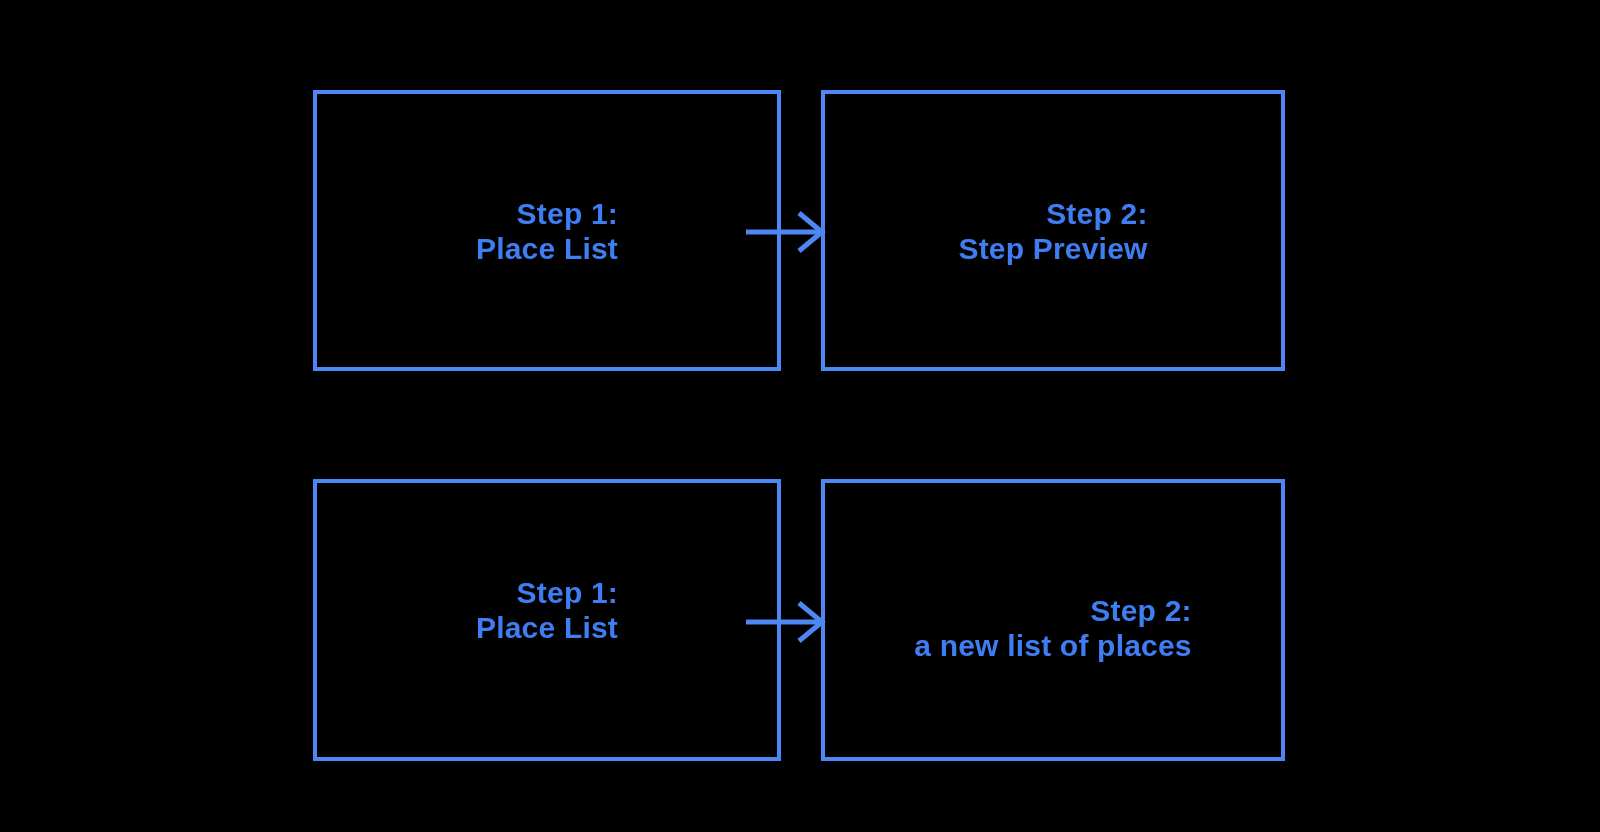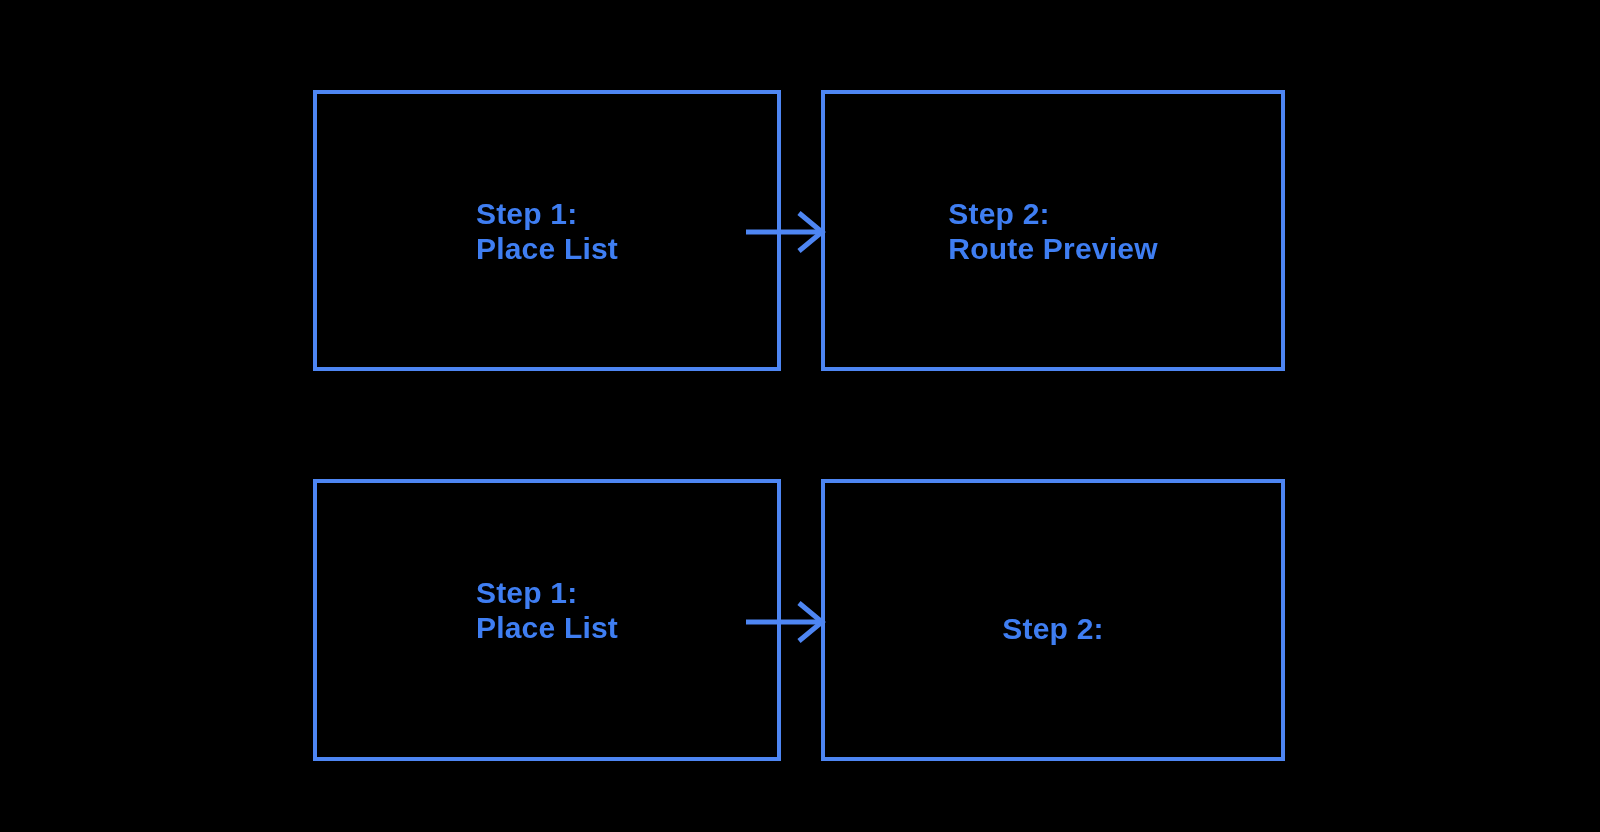--- a/index.html
+++ b/index.html
@@ -13,21 +13,21 @@
     background:var(--background);
     overflow:hidden;
     font-family:"Liberation Sans",sans-serif;
   }
   .canvas{position:relative;width:1600px;height:832px;}
   .flow-box{
     position:absolute;
     box-sizing:border-box;
     border:4px solid var(--accent-border);
     display:flex;align-items:center;justify-content:center;
-    text-align:left;
+    text-align:right;
   }
   .box-text{
     color:var(--accent-text);
     font-size:30px;
     line-height:35px;
     font-weight:600;
     letter-spacing:0.2px;
   }
   .box-text span{display:block;white-space:nowrap;}
   #box-f1-s1{left:313px;top:90px;width:468px;height:281px;}
@@ -55,37 +55,38 @@
   <svg class="arrow" id="arrow-1" viewBox="0 0 82 44">
     <g fill="none" stroke-width="5" stroke="#4e86f3">
       <line x1="2" y1="22" x2="78" y2="22"></line>
       <polyline points="55,3 78,22 55,41"></polyline>
     </g>
   </svg>
 
   <div class="flow-box" id="box-f1-s2">
     <div class="box-text">
       <span>Step 2:</span>
-      <span>Route Preview</span>
+      <span>Step Preview</span>
     </div>
   </div>
 
   <div class="flow-box" id="box-f2-s1">
     <div class="box-text nudge-up">
       <span>Step 1:</span>
       <span>Place List</span>
     </div>
   </div>
 
   <svg class="arrow" id="arrow-2" viewBox="0 0 82 44">
     <g fill="none" stroke-width="5" stroke="#4e86f3">
       <line x1="2" y1="22" x2="78" y2="22"></line>
       <polyline points="55,3 78,22 55,41"></polyline>
     </g>
   </svg>
 
   <div class="flow-box" id="box-f2-s2">
     <div class="box-text nudge-down">
       <span>Step 2:</span>
+      <span>a new list of places</span>
     </div>
   </div>
 
 </div>
 
 </body></html>

